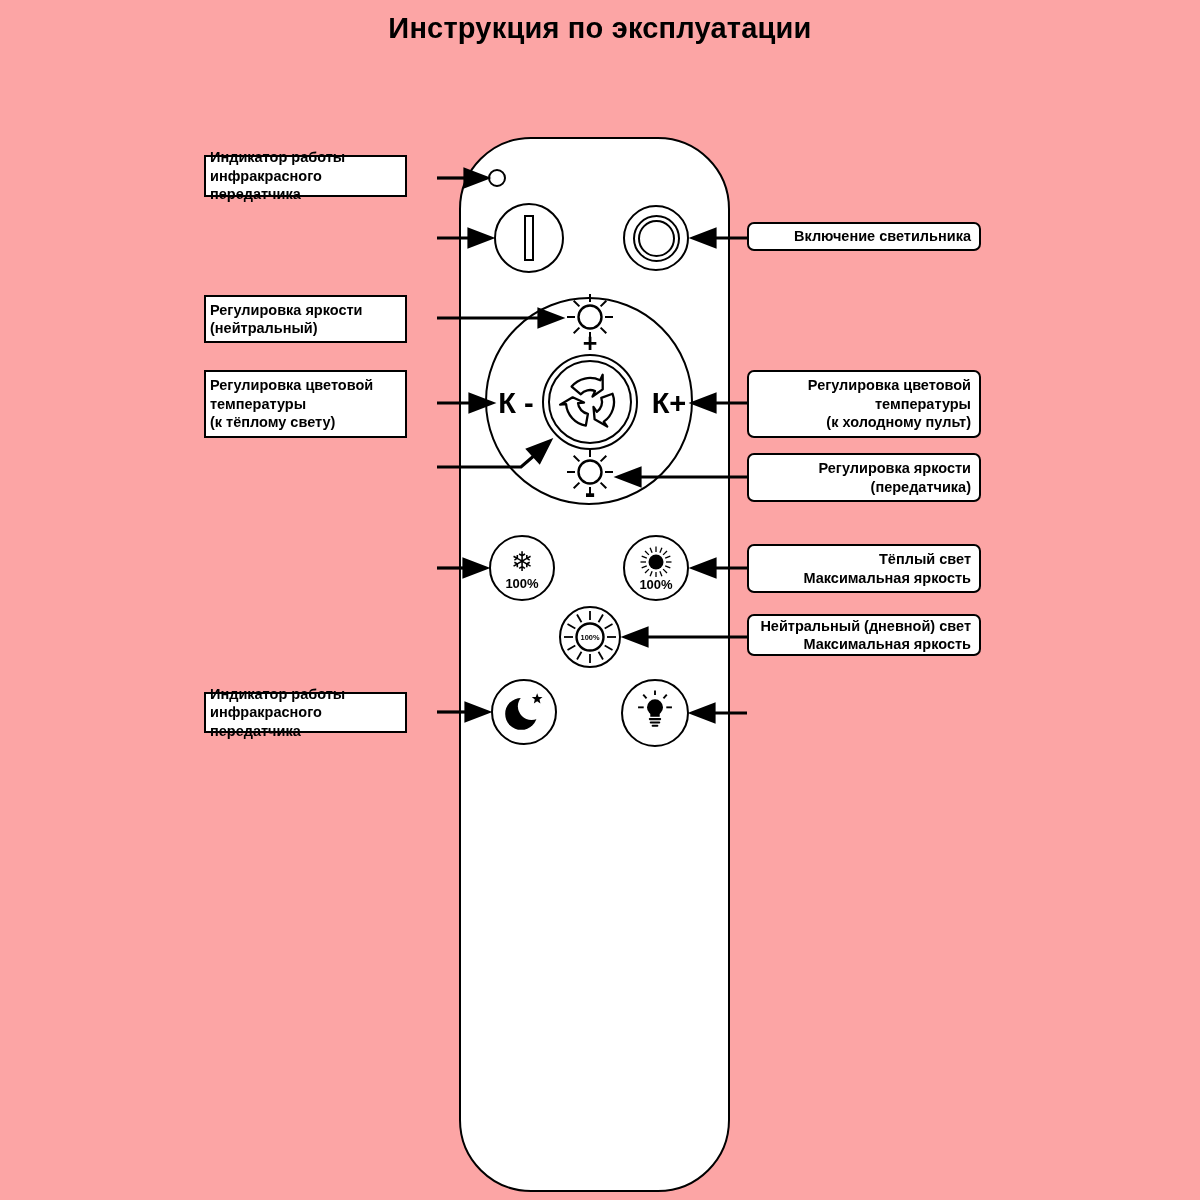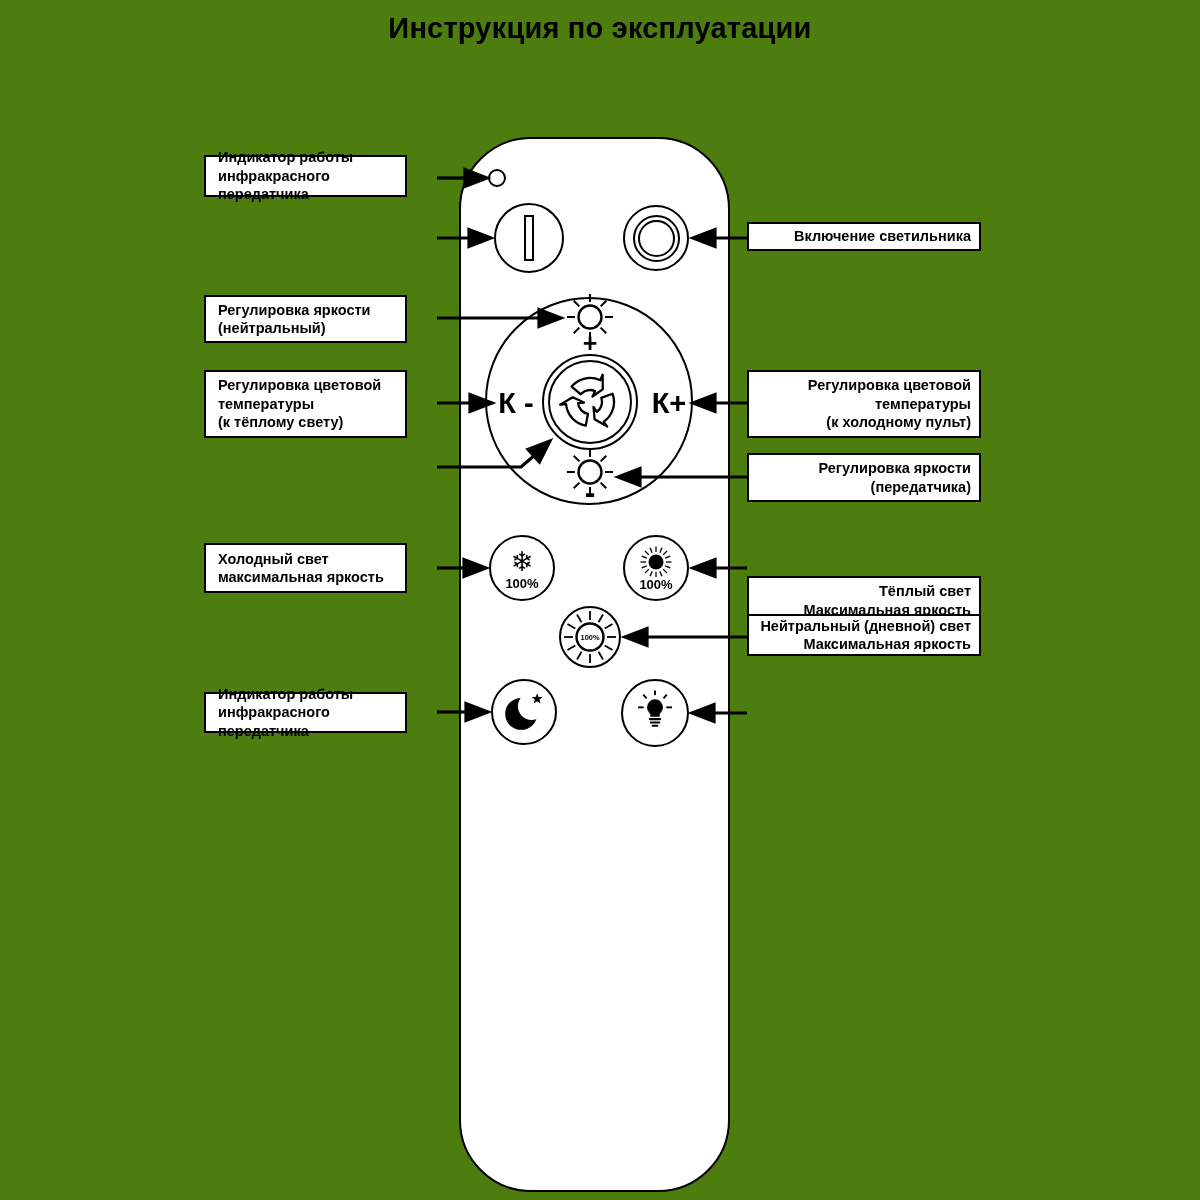--- a/index.html
+++ b/index.html
@@ -1,35 +1,35 @@
 <!DOCTYPE html>
 <html><head>
 <meta charset="utf-8">
 <style>
   html,body{margin:0;padding:0;background:#fff;}
-  .page{position:relative;width:1200px;height:1200px;background:#4d7c0f;overflow:hidden;
+  .page{position:relative;width:1200px;height:1200px;background:#fca5a5;overflow:hidden;
         font-family:"Liberation Sans",sans-serif;color:#000;}
   .title{position:absolute;top:12px;left:0;width:1200px;text-align:center;
          font-size:29px;font-weight:bold;letter-spacing:.2px;}
   .subtitle{position:absolute;top:70px;left:0;width:1200px;text-align:center;
             font-size:20px;font-weight:bold;}
   
   .remote{position:absolute;left:459px;top:137px;width:267px;height:1051px;
           border:2px solid #000;border-radius:72px;background:#fff;}
   
   .callout{position:absolute;border:2.5px solid #000;background:#fff;
            display:flex;flex-direction:column;justify-content:center;
            font-size:14.5px;font-weight:bold;line-height:18.5px;box-sizing:border-box;}
-  .callout.left{left:204px;width:203px;text-align:left;padding-left:12px;padding-right:4px;}
-  .callout.right{left:747px;width:234px;text-align:right;padding-right:8px;padding-left:4px;}
+  .callout.left{left:204px;width:203px;text-align:left;padding-left:4px;padding-right:4px;}
+  .callout.right{left:747px;width:234px;text-align:right;padding-right:8px;padding-left:4px;border-radius:7px;}
   .lb1{top:155px;height:42px;} .lb2{top:218px;height:32px;} .lb3{top:295px;height:48px;}
   .lb4{top:370px;height:68px;} .lb5{top:448px;height:89px;} .lb6{top:543px;height:50px;}
   .lb7{top:692px;height:41px;}
   .rb1{top:222px;height:29px;} .rb2{top:370px;height:68px;} .rb3{top:453px;height:49px;}
-  .rb4{top:544px;height:49px;margin-top:32px;} .rb5{top:614px;height:42px;} .rb6{top:680px;height:67px;}
+  .rb4{top:544px;height:49px;} .rb5{top:614px;height:42px;} .rb6{top:680px;height:67px;}
   
   .cbtn{position:absolute;border:2.4px solid #000;border-radius:50%;background:#fff;
         display:flex;align-items:center;justify-content:center;box-sizing:border-box;}
   .led{left:488px;top:169px;width:18px;height:18px;border-width:2.2px;}
   .btn-off{left:494px;top:203px;width:70px;height:70px;}
   .off-bar{width:10px;height:46px;border:2px solid #000;box-sizing:border-box;background:#fff;}
   .btn-on{left:623px;top:205px;width:66px;height:66px;}
   .on-mid{width:47px;height:47px;border:2.4px solid #000;border-radius:50%;
           display:flex;align-items:center;justify-content:center;box-sizing:border-box;}
   .on-in{width:37px;height:37px;border:2.4px solid #000;border-radius:50%;box-sizing:border-box;}
@@ -209,24 +209,20 @@
     </div>
   <div class="callout left lb3">
       <div>Регулировка яркости</div>
       <div>(нейтральный)</div>
     </div>
   <div class="callout left lb4">
       <div>Регулировка цветовой</div>
       <div>температуры</div>
       <div>(к тёплому свету)</div>
     </div>
-  <div class="callout left lb6">
-      <div>Холодный свет</div>
-      <div>максимальная яркость</div>
-    </div>
   <div class="callout left lb7">
       <div>Индикатор работы</div>
       <div>инфракрасного передатчика</div>
     </div>
 
   <div class="callout right rb1">
       <div>Включение светильника</div>
     </div>
   <div class="callout right rb2">
       <div>Регулировка цветовой</div>

